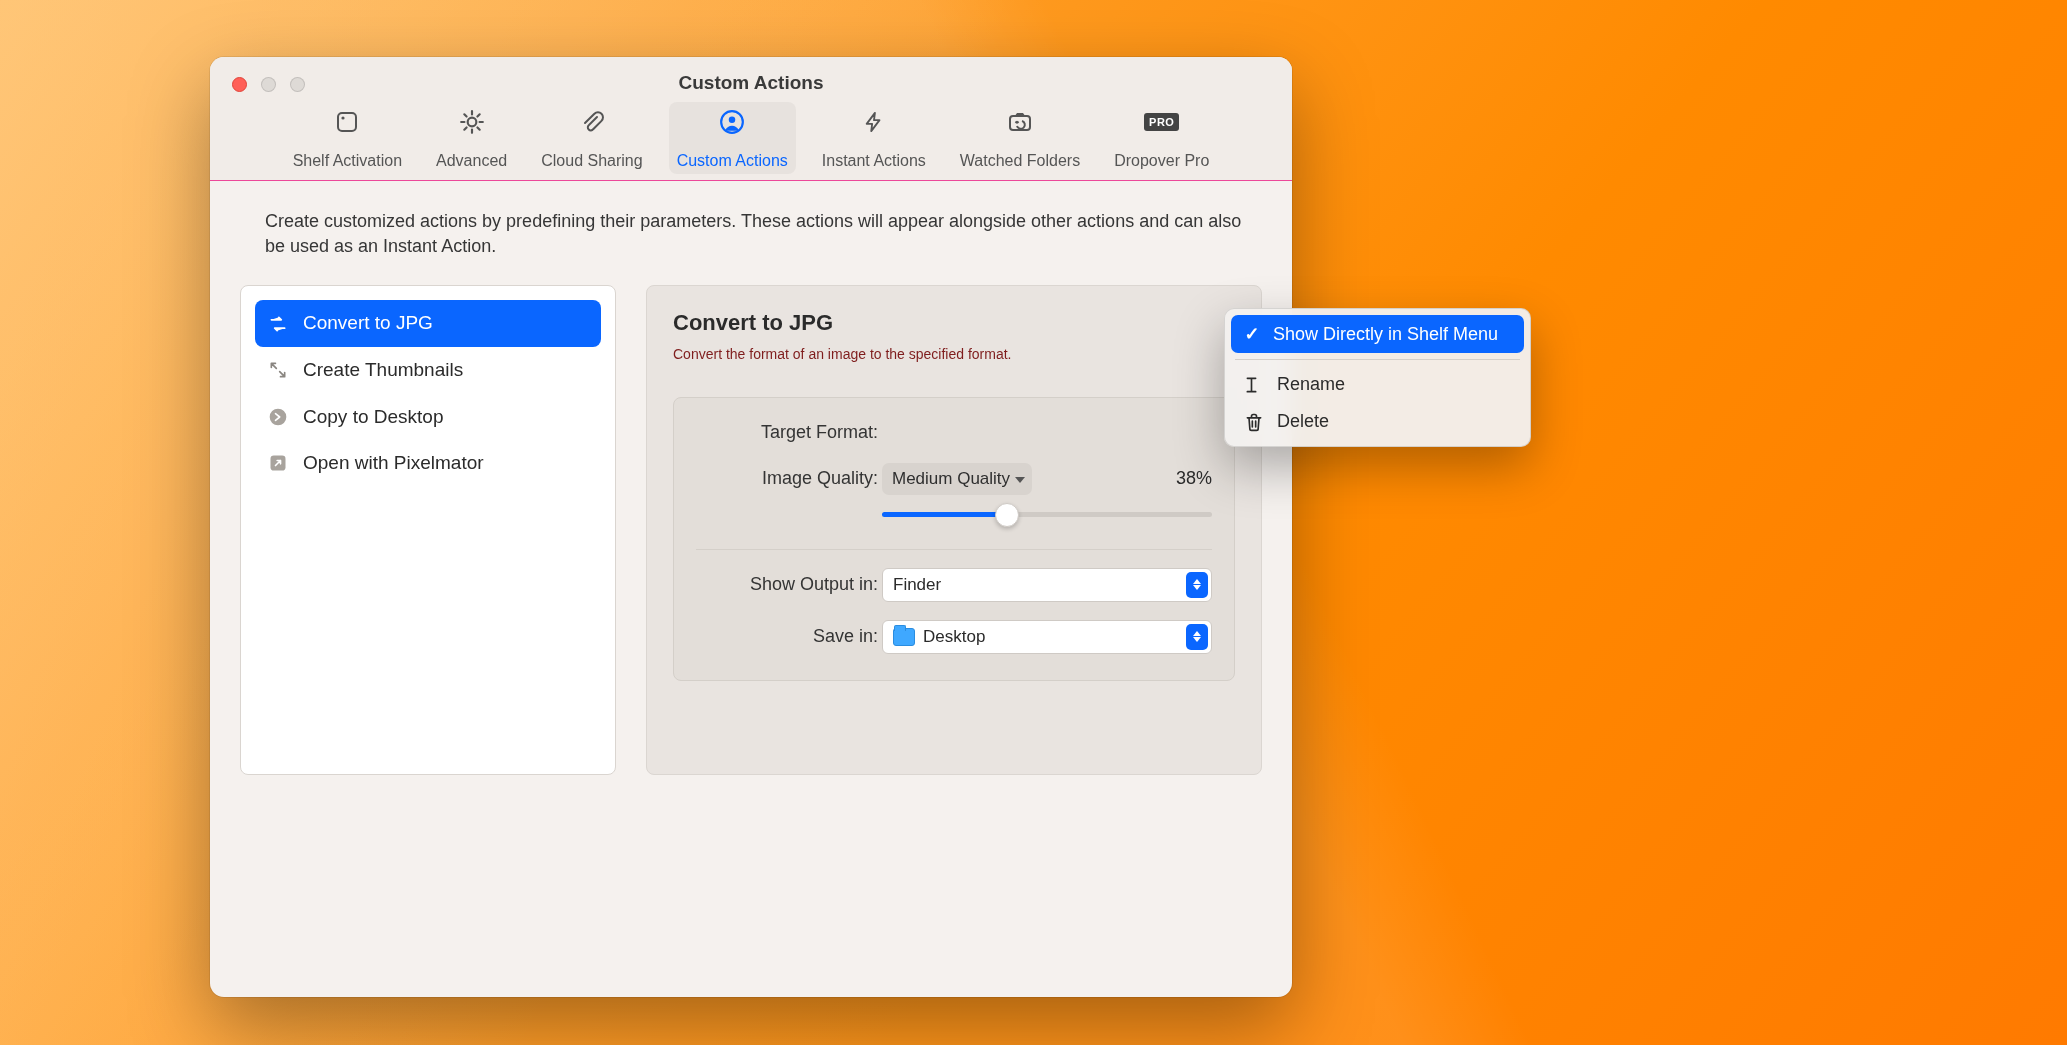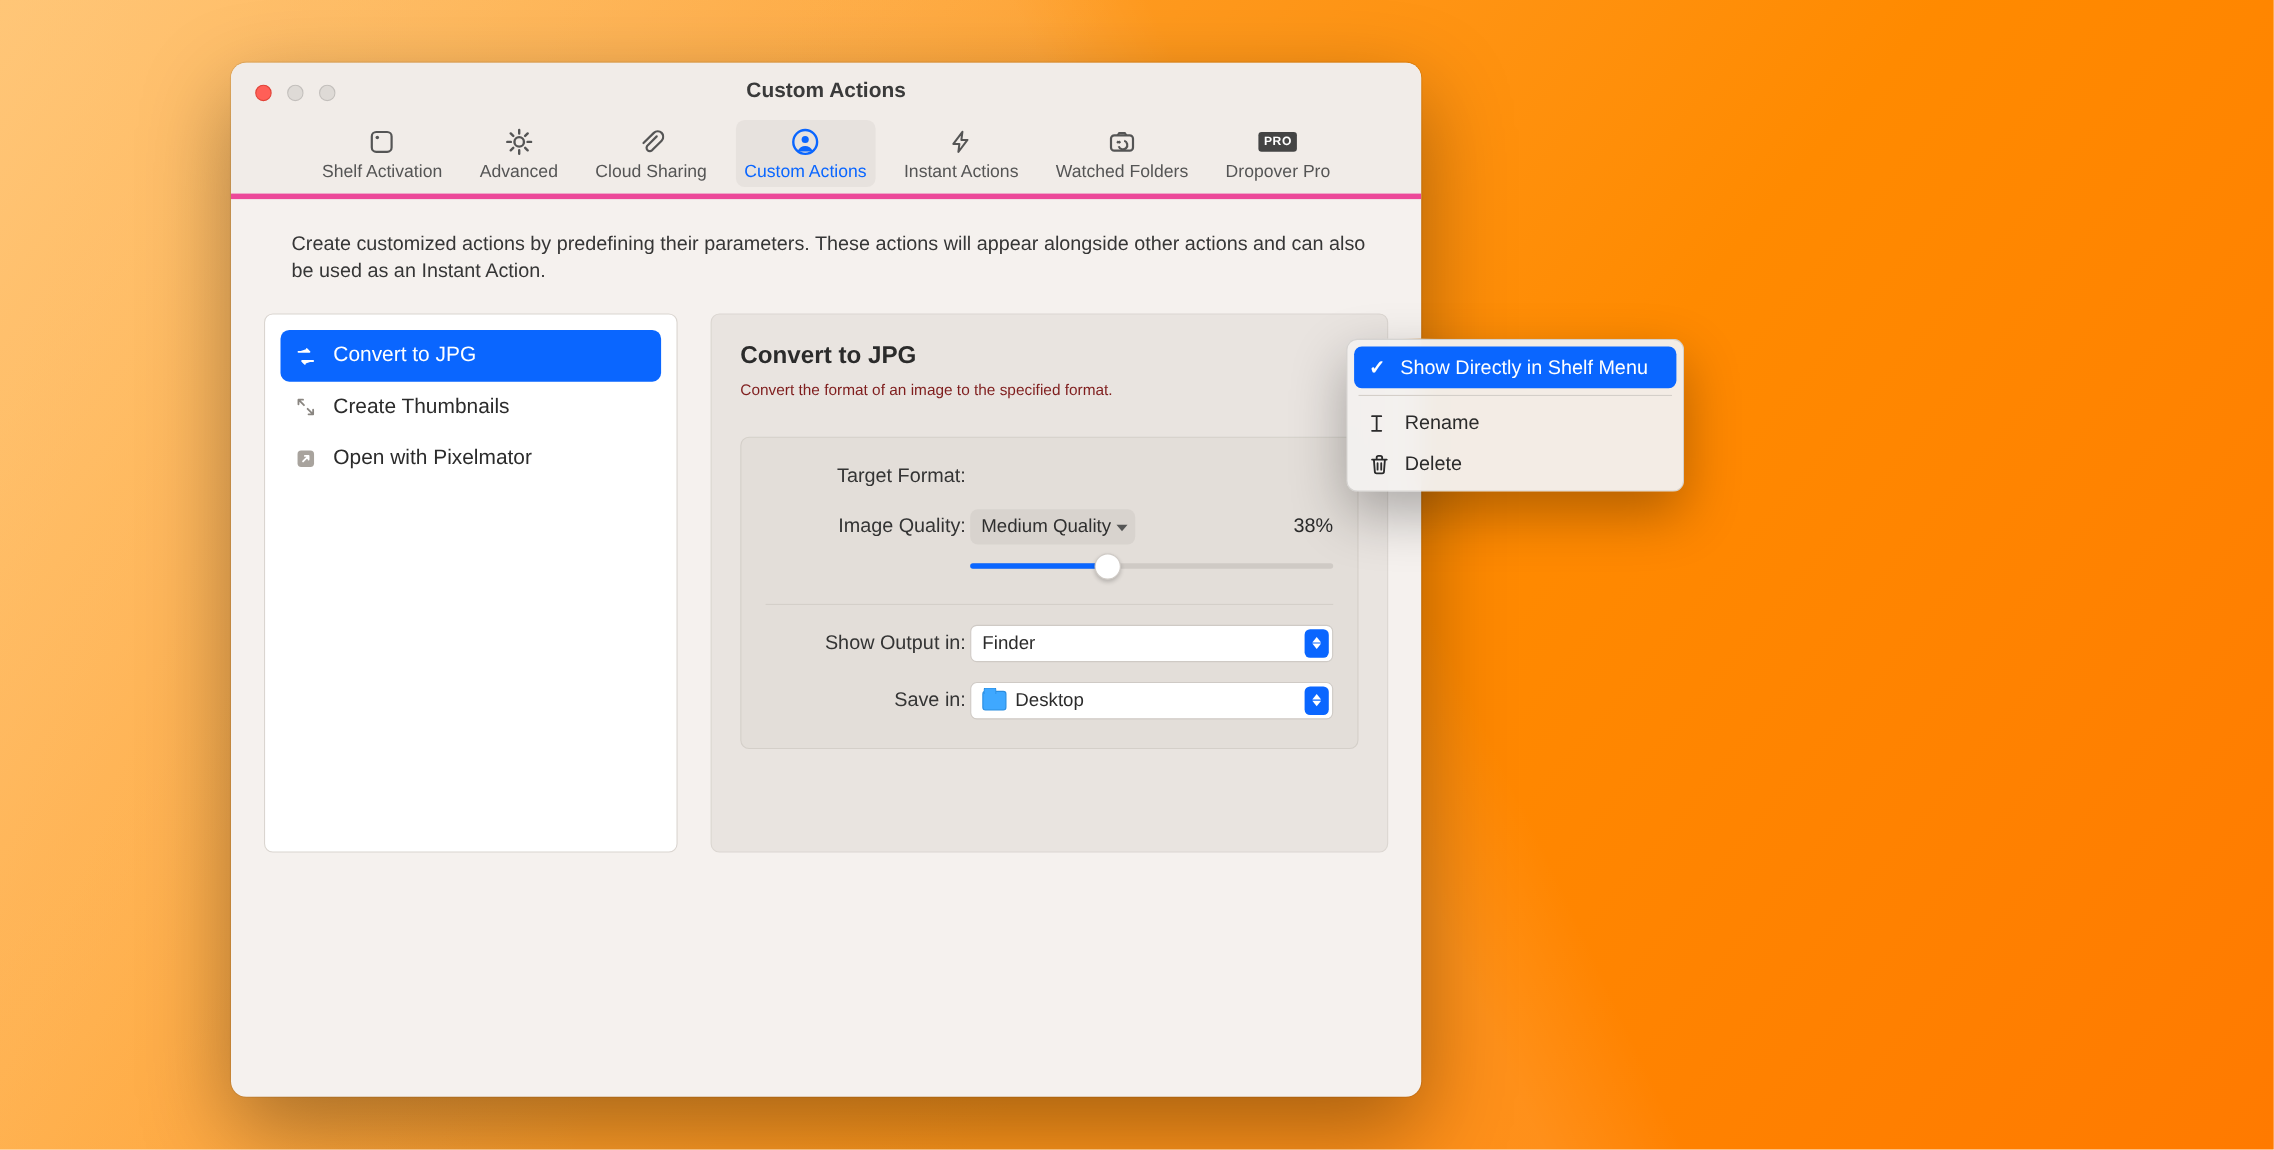--- a/index.html
+++ b/index.html
@@ -25,21 +25,21 @@
     left: 210px; top: 57px;
     width: 1082px; height: 940px;
     background: #f5f1ee;
     border-radius: 14px;
     box-shadow: 0 30px 80px rgba(0,0,0,0.35), 0 0 0 1px rgba(0,0,0,0.08);
     overflow: hidden;
   }
   .titlebar {
     height: 124px;
     background: #f1ece8;
-    border-bottom: 5px solid #ec4899;
+    border-bottom: 1px solid #ec4899;
     position: relative;
   }
   .traffic {
     position: absolute; left: 22px; top: 20px;
     display: flex; gap: 14px;
   }
   .traffic .dot {
     width: 15px; height: 15px; border-radius: 50%;
     border: 1px solid rgba(0,0,0,0.12);
   }
@@ -50,21 +50,21 @@
     position: absolute; top: 15px; left: 0; right: 0;
     text-align: center;
     font-size: 19px; font-weight: 700; color:#3a3a3a;
   }
   .toolbar-tabs {
     position: absolute; left: 0; right: 0; bottom: 6px;
     display: flex; justify-content: center; gap: 18px;
   }
   .tab {
     display: flex; flex-direction: column; align-items: center;
-    gap: 5px; padding: 6px 8px 4px;
+    gap: 16px; padding: 6px 8px 4px;
     border-radius: 8px;
     color:#555; font-size:16px;
     cursor: pointer;
   }
   .tab.selected { background:#e7e2de; color:#0a66ff; }
   .tab .ticon { width:28px; height:28px; display:flex; align-items:center; justify-content:center; }
   .tab svg { display:block; }
   .pro-badge { font-size:11px; font-weight:700; letter-spacing:0.5px; background:#444; color:#fff; padding:3px 5px; border-radius:3px; }
   
   .body {
@@ -283,20 +283,29 @@
           <span class="aicon">
             <svg width="20" height="20" viewBox="0 0 24 24" fill="none">
                 <path d="M4 4l6 6M4 4v5M4 4h5M20 20l-6-6M20 20v-5M20 20h-5" stroke="#8a8681" stroke-width="2" stroke-linecap="round"></path>
               </svg>
           </span>
           <span>Create Thumbnails</span>
         </div>
         <div class="action-item">
           <span class="aicon">
             <svg width="20" height="20" viewBox="0 0 24 24">
+                <circle cx="12" cy="12" r="10" fill="#a8a39d"></circle>
+                <path d="M9 8l5 4-5 4" stroke="#fff" stroke-width="2" stroke-linecap="round" stroke-linejoin="round" fill="none"></path>
+              </svg>
+          </span>
+          <span>Copy to Desktop</span>
+        </div>
+        <div class="action-item">
+          <span class="aicon">
+            <svg width="20" height="20" viewBox="0 0 24 24">
                 <rect x="3" y="3" width="18" height="18" rx="4" fill="#a8a39d"></rect>
                 <path d="M9 15l6-6M15 9h-4M15 9v4" stroke="#fff" stroke-width="2" stroke-linecap="round"></path>
               </svg>
           </span>
           <span>Open with Pixelmator</span>
         </div>
       </div>
 
       <div class="detail">
         <div class="detail-header">

